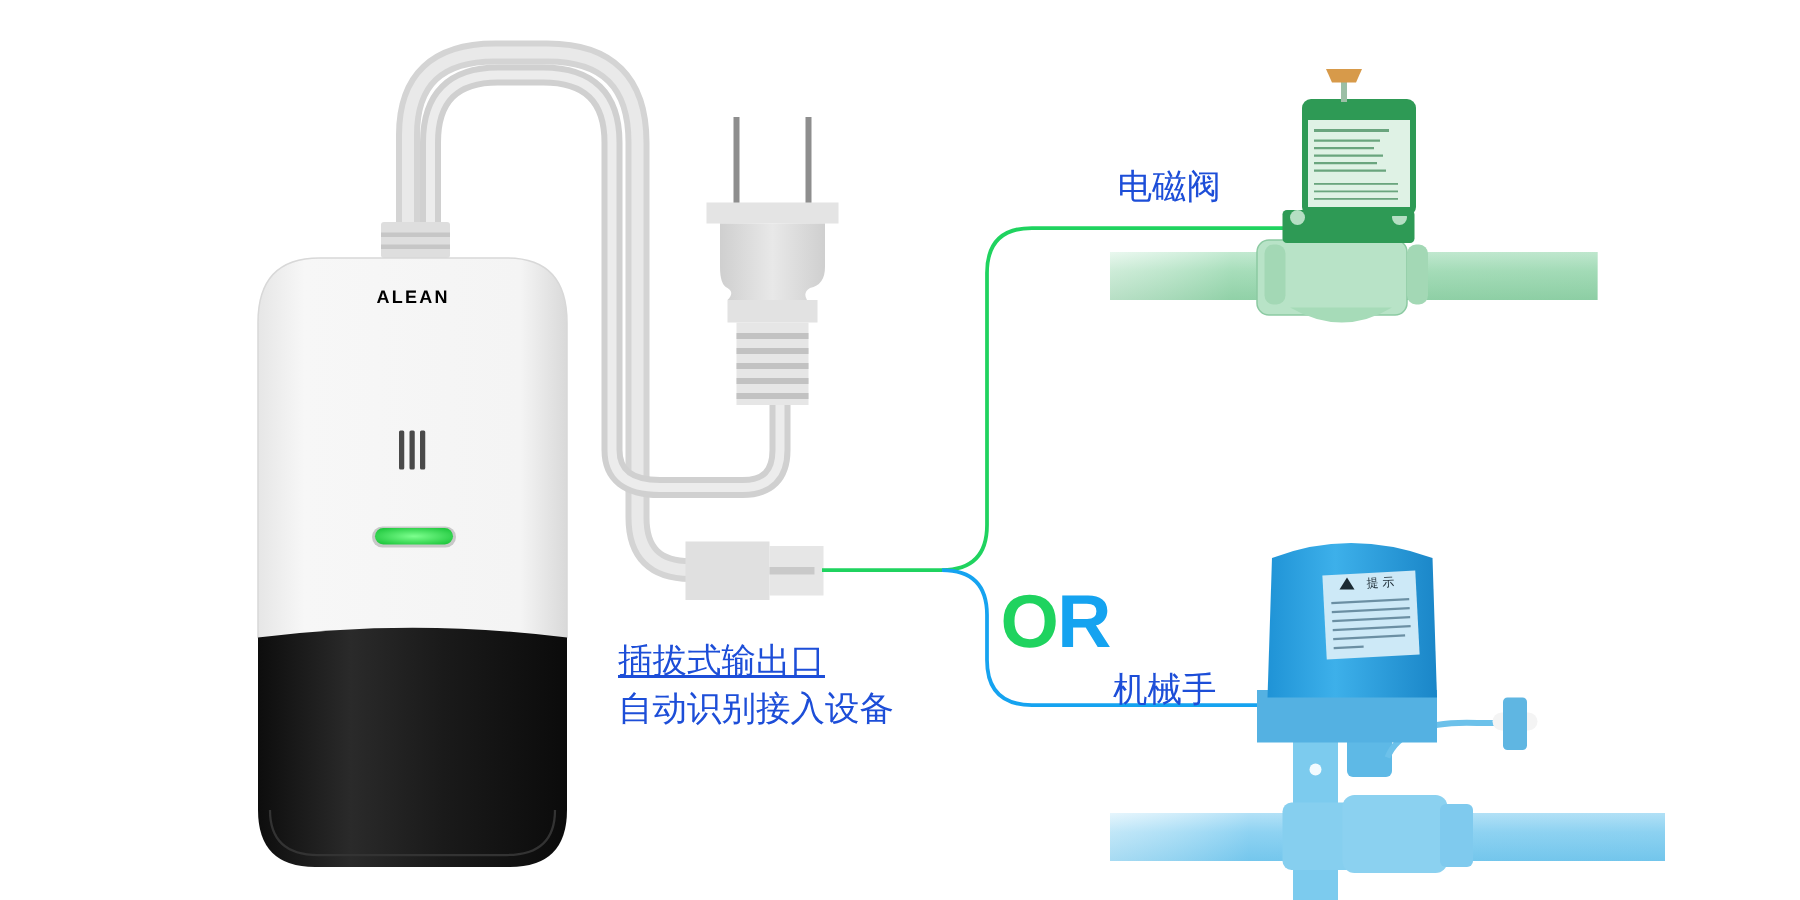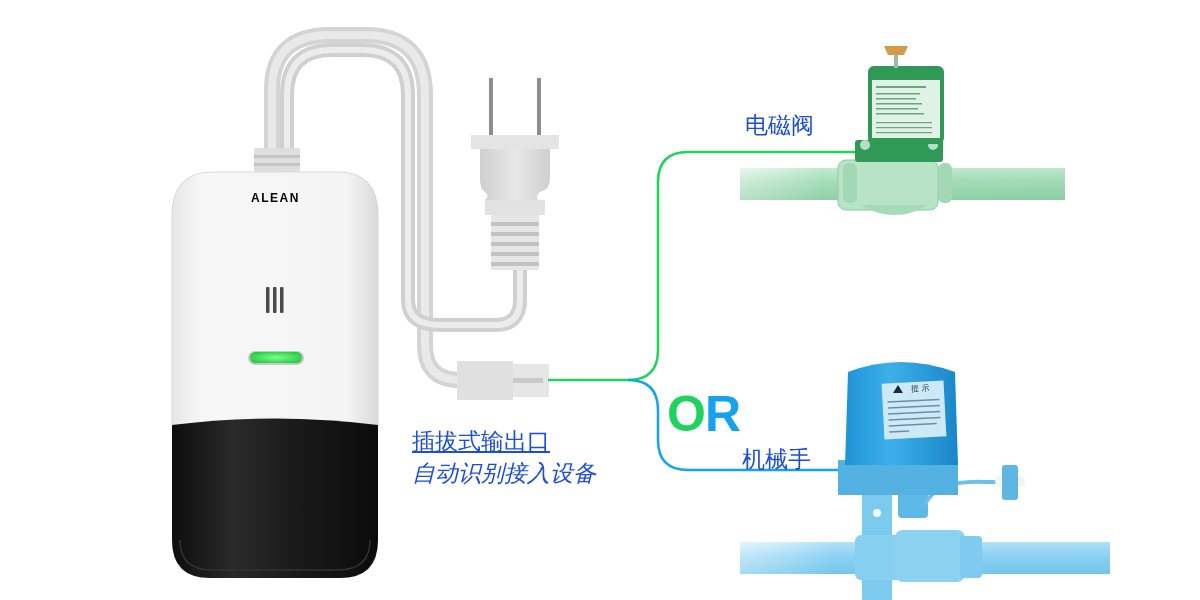--- a/index.html
+++ b/index.html
@@ -167,20 +167,20 @@
       <rect x="888" y="430" width="20" height="1.5"></rect>
     </g>
   </g>
 </svg>
 
 <div class="brand" style="left:251px; top:191px;">ALEAN</div>
 
 <div class="abs" style="left:911px; top:383px; font-size:8px; color:#1b2a33; transform:rotate(-3deg);">提 示</div>
 
 <div class="label" style="left:412px; top:426px;text-decoration:underline;">插拔式输出口</div>
-<div class="label" style="left:412px; top:458px;font-style:italic;">自动识别接入设备</div>
+<div class="label" style="left:412px; top:458px;">自动识别接入设备</div>
 
 <div class="label" style="left:745px; top:110px;">电磁阀</div>
 <div class="label" style="left:742px; top:446px;font-family:Liberation Mono, monospace;">机械手</div>
 
 <div class="abs" style="left:667px; top:358px; white-space:nowrap;margin-top:31px;">
   <span class="or-text" style="position:static; color:#1fd35f;">O</span><span class="or-text" style="position:static; color:#15a3f0;">R</span>
 </div>
 
 </body></html>

